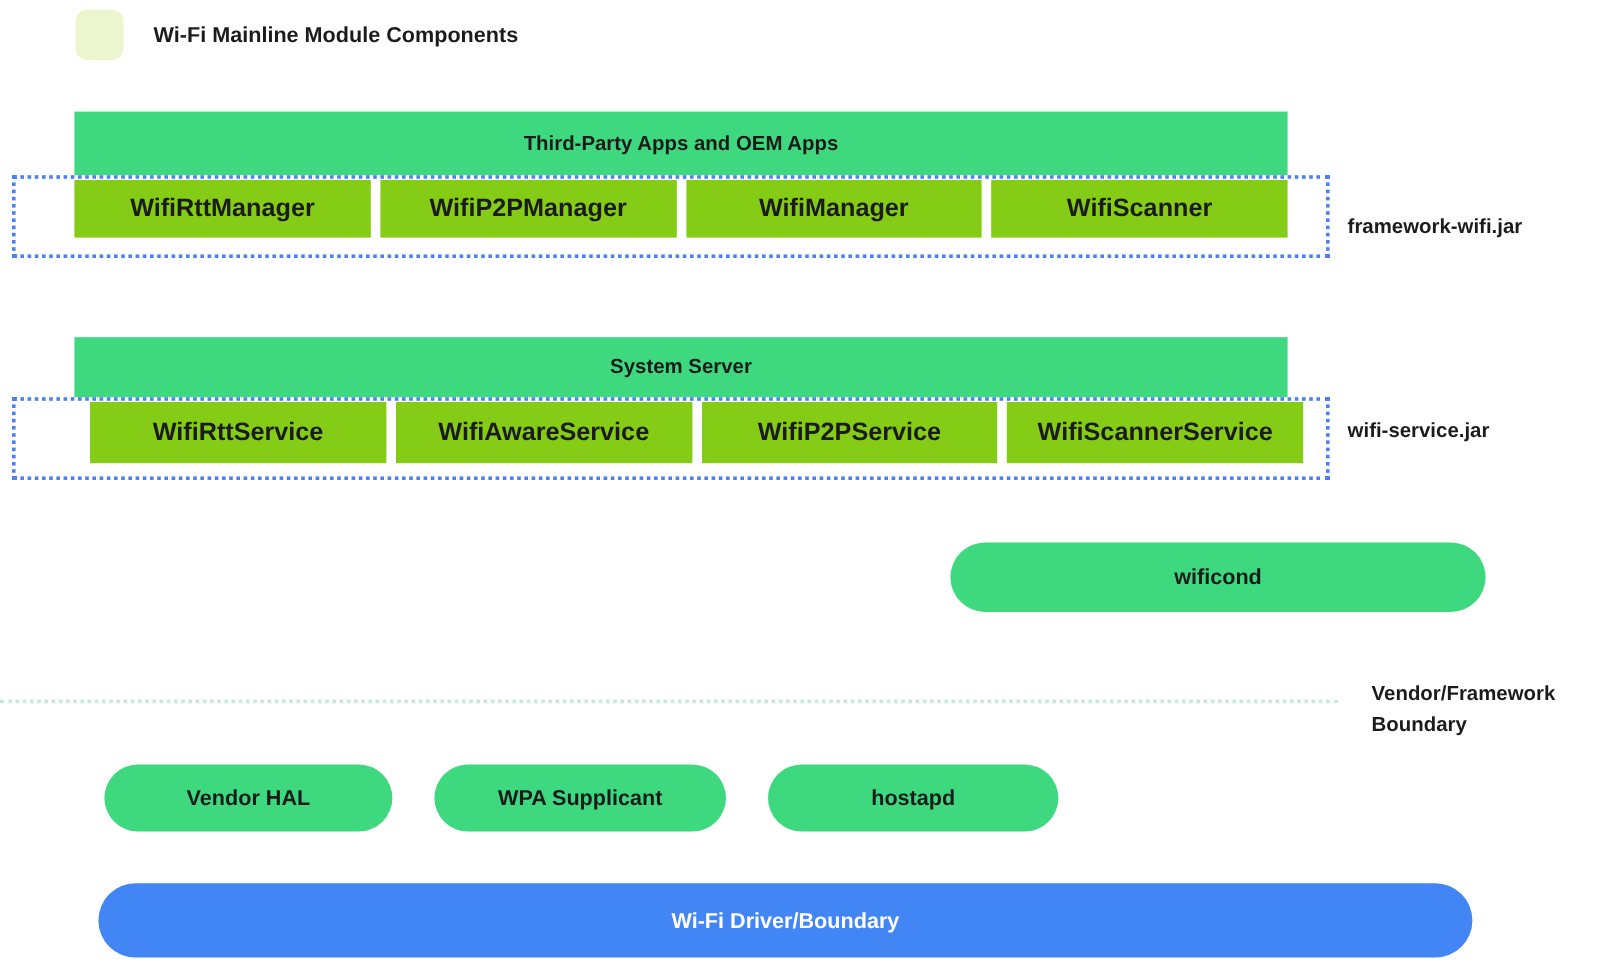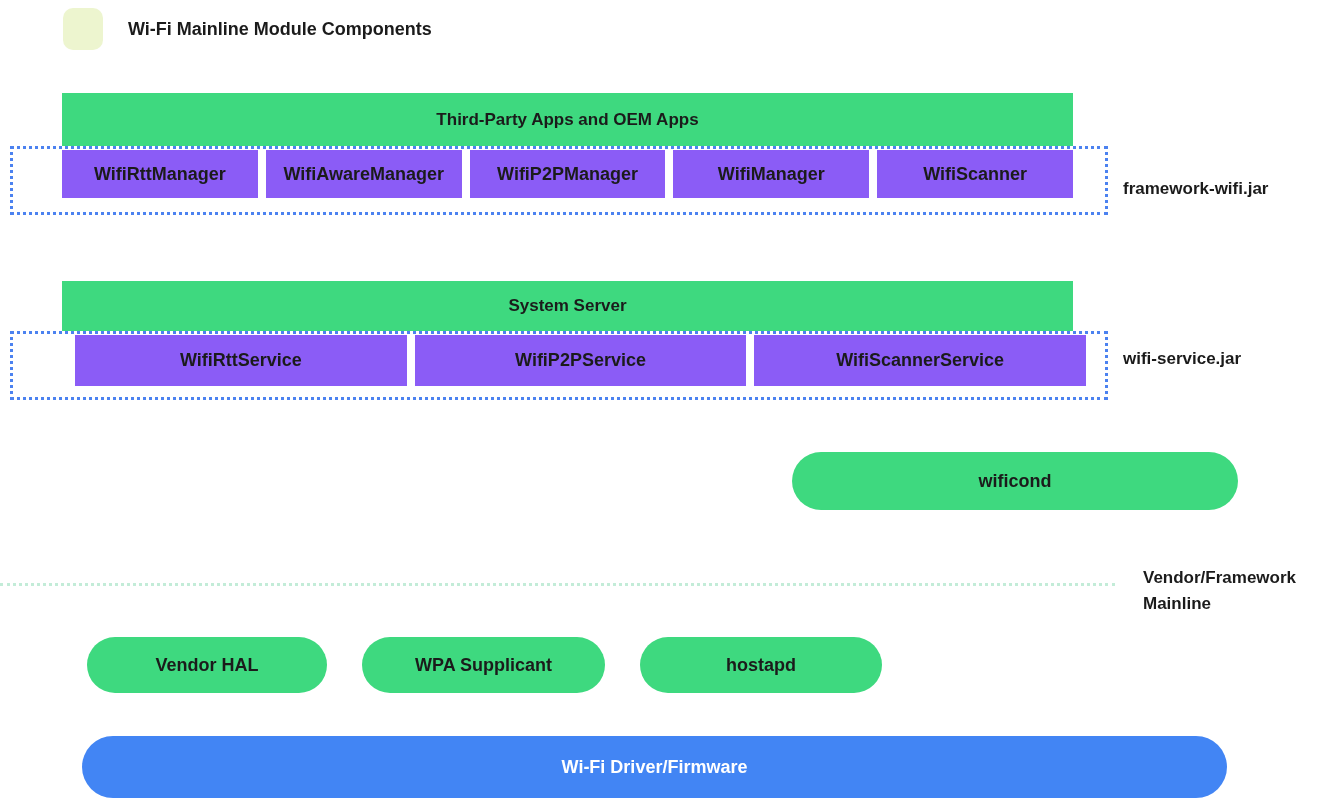--- a/index.html
+++ b/index.html
@@ -52,23 +52,23 @@
 
   
   .box-row {
     left: 62px; width: 1011px;
     display: flex; gap: 8px;
   }
   #row-managers { top: 150px; height: 48px; }
   #row-services { top: 335px; height: 51px; padding-left: 13px; }
   .light-box {
     flex: 1 1 0;
-    background: #8b5cf6;
+    background: #84cc16;
     display: flex; align-items: center; justify-content: center;
-    font-size: 18px; font-weight: bold;
+    font-size: 21px; font-weight: bold;
     white-space: nowrap;
   }
 
   
   .side-label {
     left: 1123px; width: 205px;
     font-size: 17px; font-weight: bold;
     white-space: nowrap;
   }
   #label-framework-jar { top: 179px; }
@@ -117,52 +117,52 @@
 
   <div class="abs legend-swatch"></div>
   <div class="abs green-bar" id="bar-apps">
     <span>Third-Party Apps and OEM Apps</span>
   </div>
 
   <div class="abs legend-label">Wi-Fi Mainline Module Components</div>
   <div class="abs dotted-rect" id="dotted-framework"></div>
   <div class="abs box-row" id="row-managers">
     <div class="light-box">WifiRttManager</div>
-    <div class="light-box">WifiAwareManager</div>
     <div class="light-box">WifiP2PManager</div>
     <div class="light-box">WifiManager</div>
     <div class="light-box">WifiScanner</div>
   </div>
   <div class="abs side-label" id="label-framework-jar">framework-wifi.jar</div>
 
   <div class="abs green-bar" id="bar-system">
     <span>System Server</span>
   </div>
   <div class="abs dotted-rect" id="dotted-service"></div>
   <div class="abs box-row" id="row-services">
     <div class="light-box">WifiRttService</div>
+    <div class="light-box">WifiAwareService</div>
     <div class="light-box">WifiP2PService</div>
     <div class="light-box">WifiScannerService</div>
   </div>
   <div class="abs side-label" id="label-service-jar">wifi-service.jar</div>
 
   <div class="abs pill" id="pill-wificond">
     <span>wificond</span>
   </div>
 
   <div class="abs boundary-line"></div>
-  <div class="abs boundary-label">Vendor/Framework Mainline</div>
+  <div class="abs boundary-label">Vendor/Framework Boundary</div>
 
   <div class="abs pill" id="pill-vendor-hal">
     <span>Vendor HAL</span>
   </div>
   <div class="abs pill" id="pill-hostapd">
     <span>hostapd</span>
   </div>
   <div class="abs pill" id="pill-wpa">
     <span>WPA Supplicant</span>
   </div>
 
   <div class="abs" id="driver-bar">
-    <span>Wi-Fi Driver/Firmware</span>
+    <span>Wi-Fi Driver/Boundary</span>
   </div>
 
 </div>
 
 </body></html>

